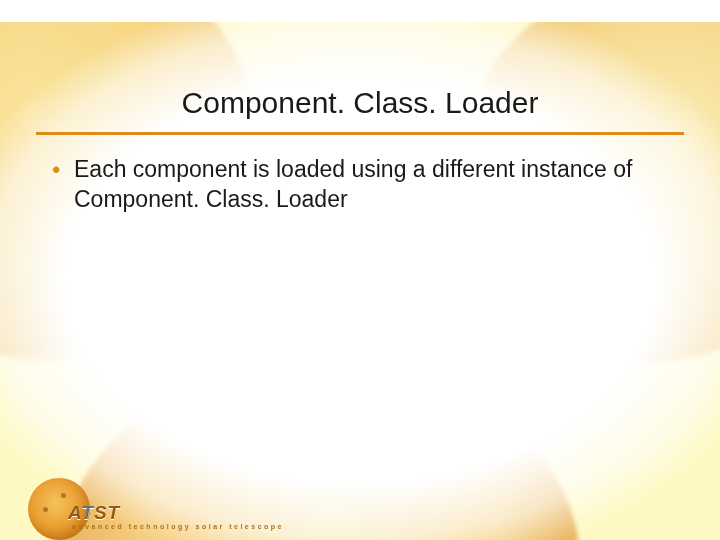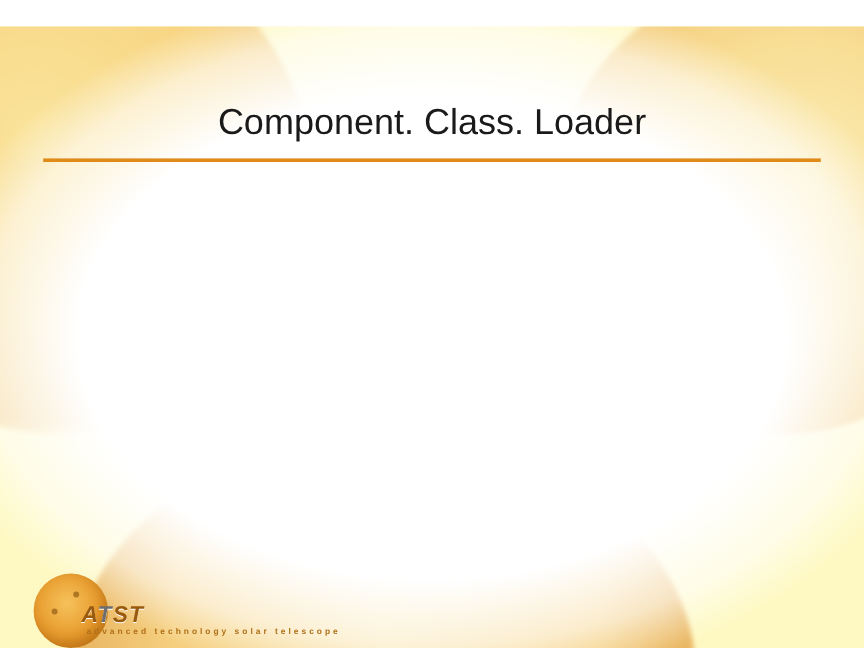--- a/index.html
+++ b/index.html
@@ -158,20 +158,21 @@
     <div class="blob b1"></div>
     <div class="blob b2"></div>
     <div class="blob b3"></div>
   </div>
   <div class="halo"></div>
 
   <div class="content">
     <h1 class="title">Component. Class. Loader</h1>
     <hr class="rule">
     <ul class="bullets">
+      <li>Each component is loaded using a different instance of Component. Class. Loader</li>
     </ul>
   </div>
 
   <div class="logo">
     <div class="logo-sun"></div>
     <div class="logo-text">
       <div class="logo-main">A<span class="t-dark">T</span>ST</div>
       <div class="logo-sub">advanced technology solar telescope</div>
     </div>
   </div>

